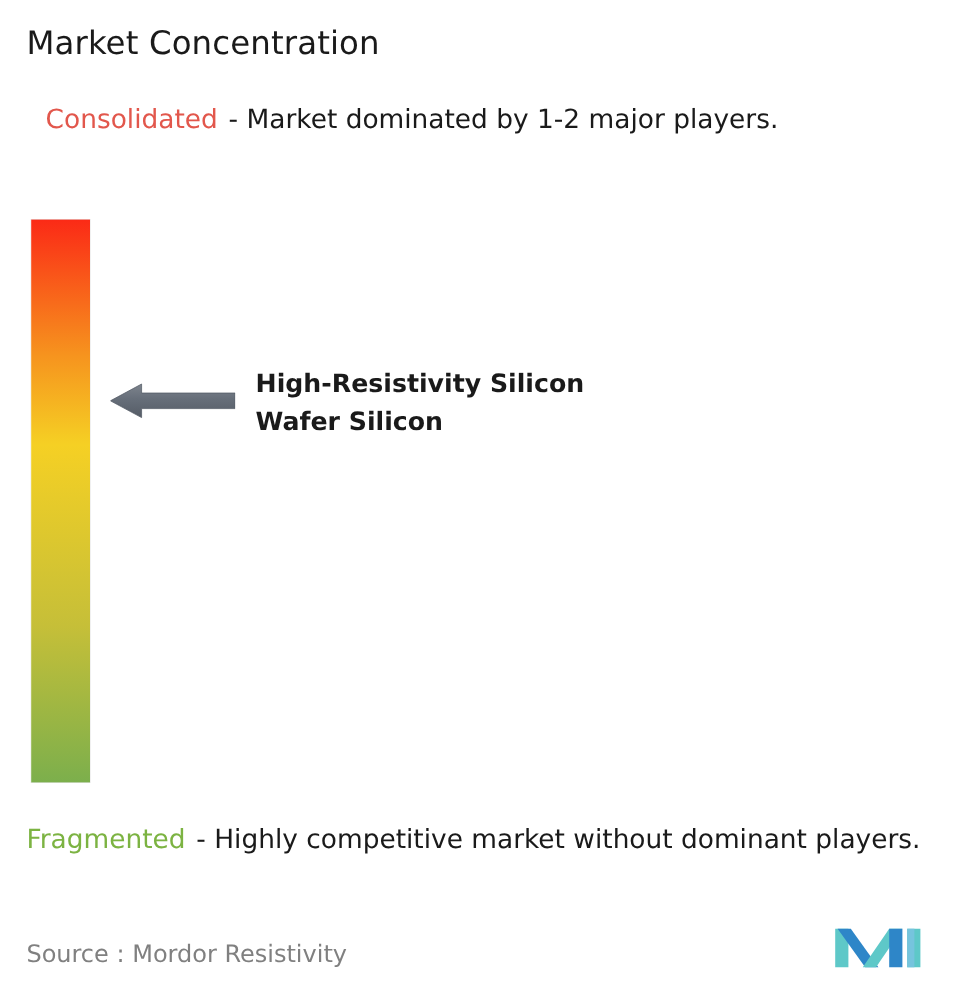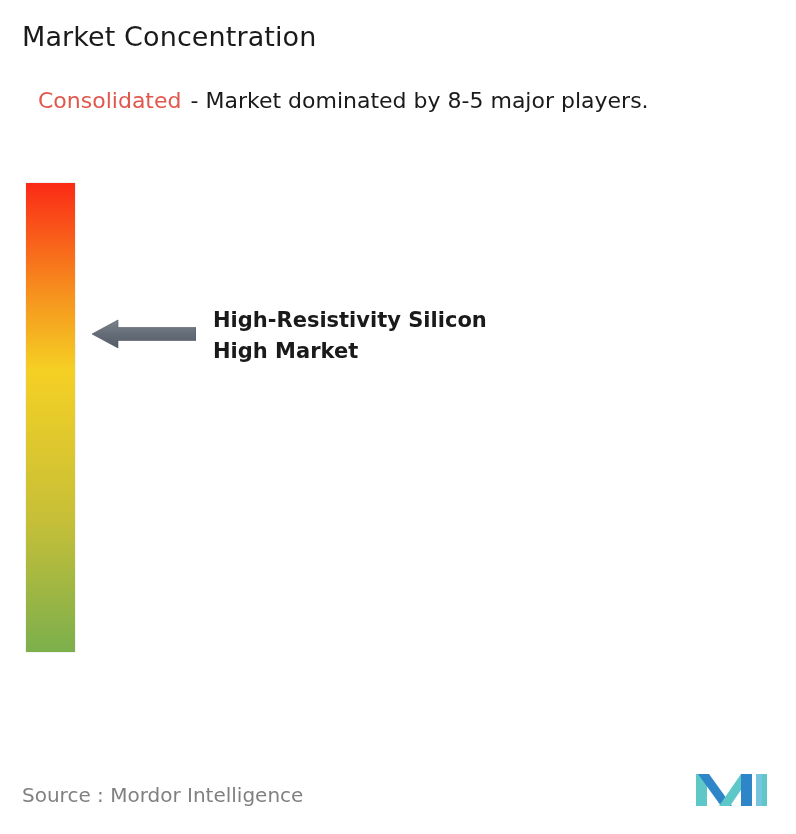--- a/index.html
+++ b/index.html
@@ -140,45 +140,48 @@
   .brand-logo svg { display: block; }
 </style>
 </head>
 <body>
 
 <div class="page">
 
   <div class="chart-title">Market Concentration</div>
 
   <div class="legend-top">
-    <span class="kw-consolidated" style="color: rgb(226, 87, 76); margin-left: 16px;">Consolidated</span><span class="kw-gap"></span><span>- Market dominated by 8-5 major players.</span>
+    <span class="kw-consolidated" style="color: rgb(226, 87, 76); margin-left: 16px;">Consolidated</span><span class="kw-gap"></span><span>- Market dominated by 1-2 major players.</span>
   </div>
 
   <div class="gradient-bar" style="background: linear-gradient(rgb(251, 42, 22) 0%, rgb(246, 147, 30) 24%, rgb(245, 208, 36) 40%, rgb(198, 191, 56) 72%, rgb(124, 175, 76) 100%);"></div>
 
   <div class="pointer-wrap">
     <svg width="104" height="30" viewBox="0 0 104 30" xmlns="http://www.w3.org/2000/svg">
       <defs>
         <linearGradient id="arrGrad" x1="0" y1="0" x2="0" y2="1">
           <stop offset="0%" stop-color="#7d848d"></stop>
           <stop offset="45%" stop-color="#666e79"></stop>
           <stop offset="100%" stop-color="#555c66"></stop>
         </linearGradient>
       </defs>
       <polygon points="0,15 26,1 26,8.5 104,8.5 104,21.5 26,21.5 26,29" fill="url(#arrGrad)" stroke="#4f5661" stroke-width="0.6"></polygon>
     </svg>
   </div>
 
   <div class="pointer-label">
     <span>High-Resistivity Silicon</span><br>
-    <span>High Market</span>
+    <span>Wafer Silicon</span>
   </div>
 
+  <div class="legend-bottom">
+    <span class="kw-fragmented" style="color: rgb(124, 179, 66);">Fragmented</span><span class="kw-gap"></span><span>- Highly competitive market without dominant players.</span>
+  </div>
 
-  <div class="source-text" style="color: rgb(128, 128, 128);">Source :  Mordor Intelligence</div>
+  <div class="source-text" style="color: rgb(128, 128, 128);">Source :  Mordor Resistivity</div>
 
   <div class="brand-logo">
     <svg width="74" height="40" viewBox="0 0 74 40" xmlns="http://www.w3.org/2000/svg">
 
       <polygon points="2,4 13,4 13,36 2,36" fill="#5ec8c8"></polygon>
 
       <polygon points="4,4 15,4 38,36 27,36" fill="#2e86c8"></polygon>
 
       <polygon points="36,36 25,36 47,4 58,4" fill="#5ec8c8"></polygon>
 

